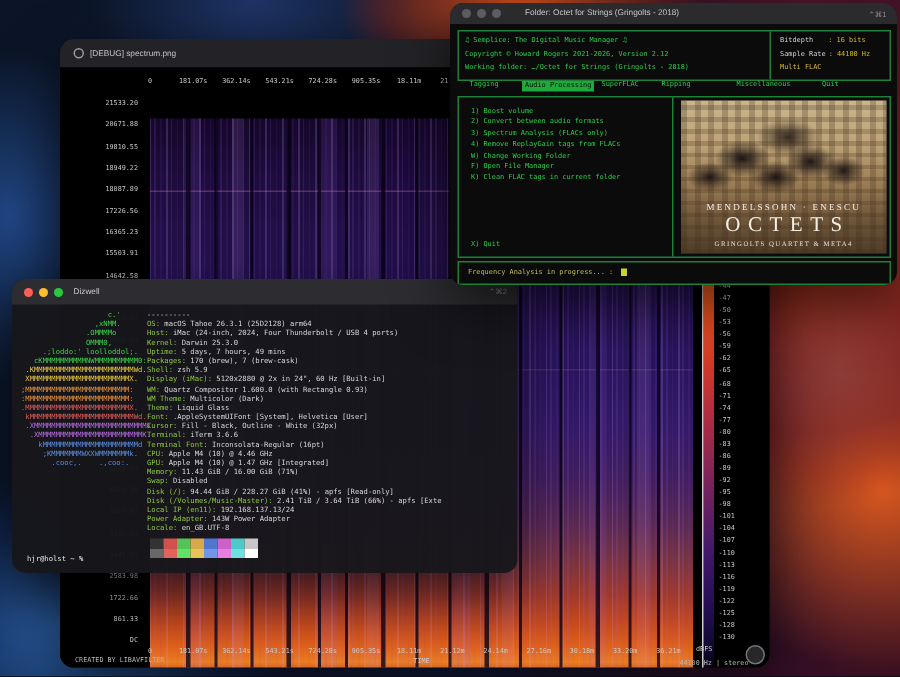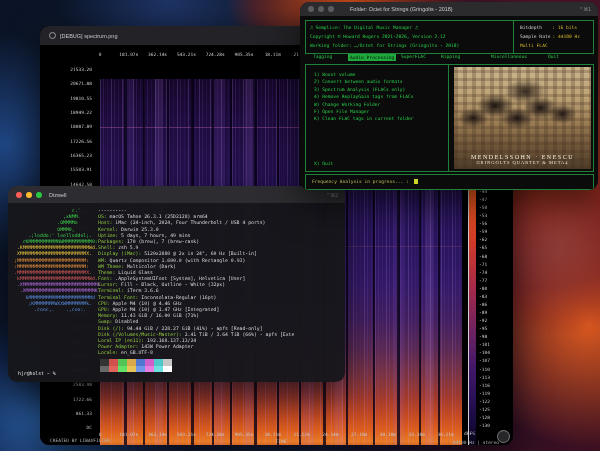--- a/index.html
+++ b/index.html
@@ -337,20 +337,21 @@
           <div>3) Spectrum Analysis (FLACs only)</div>
           <div>4) Remove ReplayGain tags from FLACs</div>
           <div>W) Change Working Folder</div>
           <div>F) Open File Manager</div>
           <div>K) Clean FLAC tags in current folder</div>
         </div>
       <div class="quit-item">X) Quit</div>
       <div class="album">
         <div class="album-text">
           <div class="al1">MENDELSSOHN · ENESCU</div>
+          <div class="al2">OCTETS</div>
           <div class="al3">GRINGOLTS QUARTET &amp; META4</div>
         </div>
       </div>
     </div>
     <div class="gbox status-box">
       <div class="status-text"><span>Frequency Analysis in progress... : </span><span class="spinner"></span></div>
     </div>
   </div>
 </div>
 

